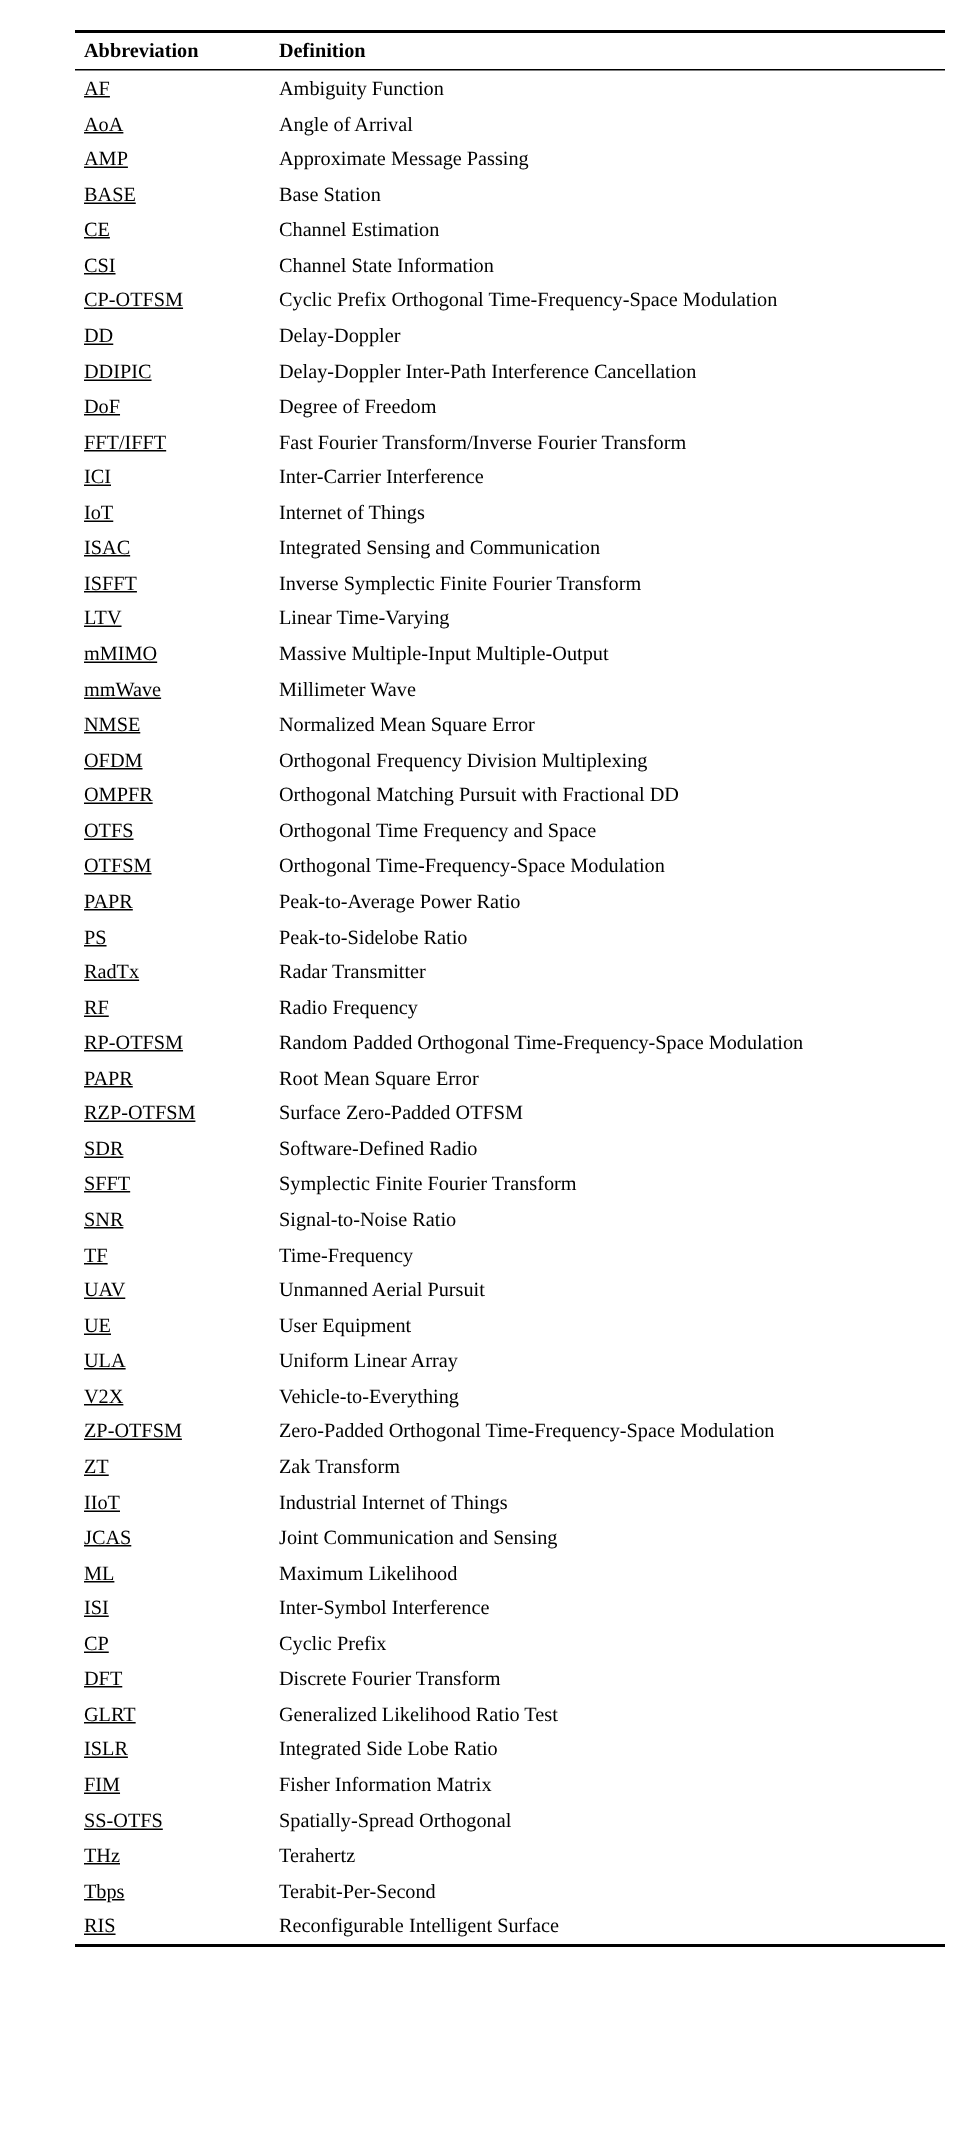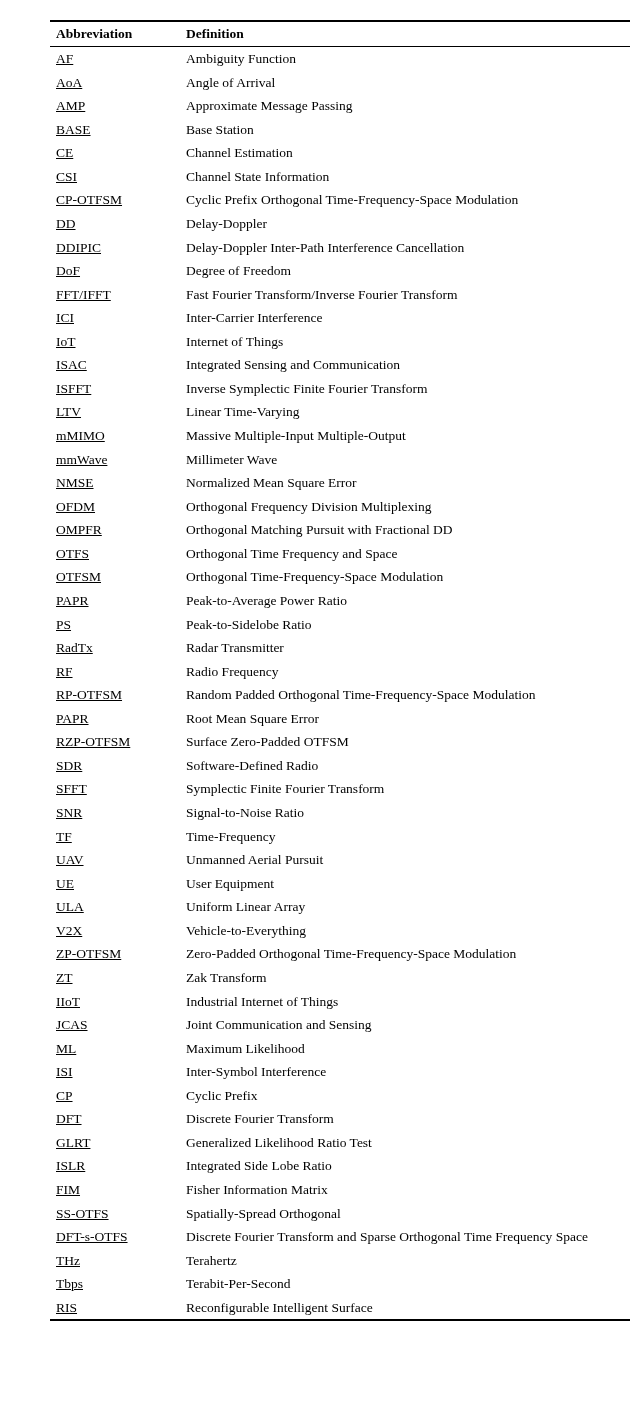--- a/index.html
+++ b/index.html
@@ -249,24 +249,20 @@
       </tr>
       <tr>
         <td>FIM</td>
         <td>Fisher Information Matrix</td>
       </tr>
       <tr>
         <td>SS-OTFS</td>
         <td>Spatially-Spread Orthogonal</td>
       </tr>
       <tr>
-        <td>DFT-s-OTFS</td>
-        <td>Discrete Fourier Transform and Sparse Orthogonal Time Frequency Space</td>
-      </tr>
-      <tr>
         <td>THz</td>
         <td>Terahertz</td>
       </tr>
       <tr>
         <td>Tbps</td>
         <td>Terabit-Per-Second</td>
       </tr>
       <tr>
         <td>RIS</td>
         <td>Reconfigurable Intelligent Surface</td>

